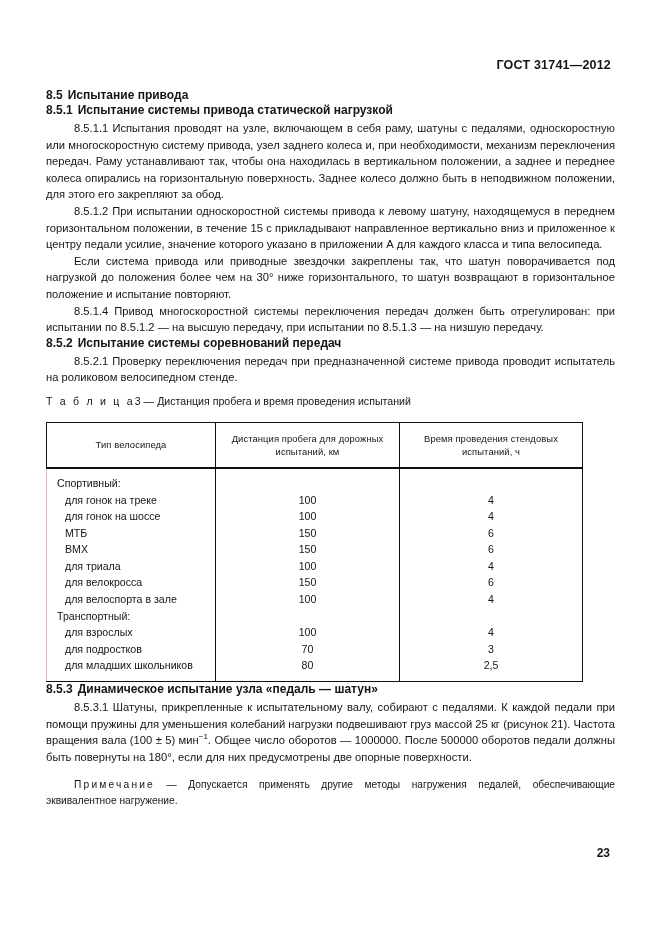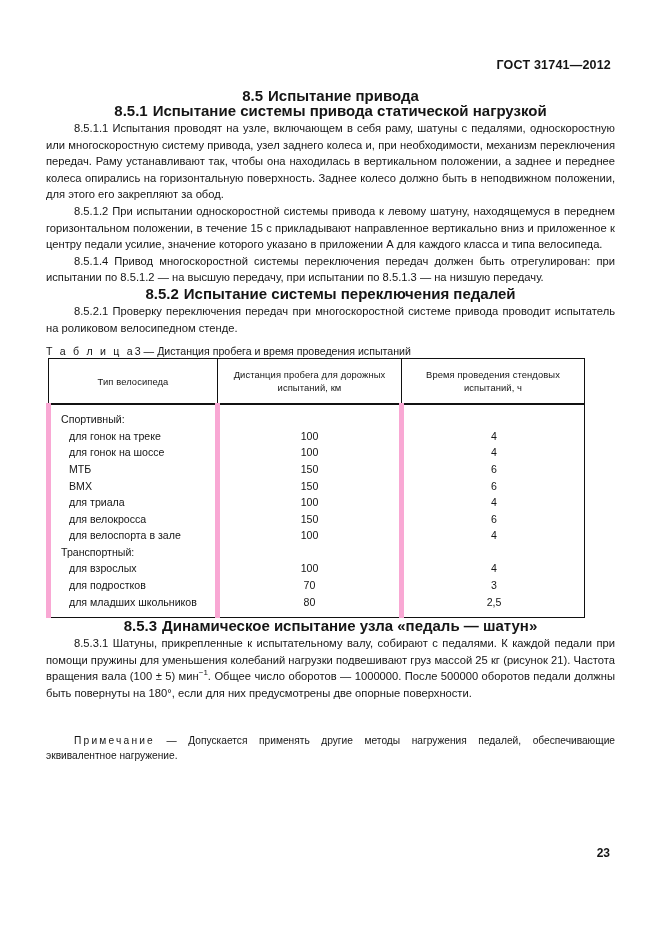--- a/index.html
+++ b/index.html
@@ -34,24 +34,23 @@
   
   .content {
     position: absolute;
     left: 46px;
     top: 88px;
     width: 569px;
   }
   h3.clause {
     margin: 0 0 0 0;
     padding: 0;
-    font-size: 15px;
+    font-size: 12px;
     font-weight: bold;
     line-height: 15px;
-    text-align: center;
   }
   h3.clause .num {
     margin-right: 5px;
   }
   .h-5 { margin-top: 0px; }
   .h-511 { margin-top: 13px; }
   .h-52 { margin-top: 14px; }
   .h-53 { margin-top: 15px; }
 
   p.body {
@@ -77,39 +76,39 @@
   .table-caption {
     margin-top: 8px;
     font-size: 10.6px;
     line-height: 14px;
     white-space: nowrap;
   }
   .table-caption .tword {
     letter-spacing: 2.2px;
   }
   table.data {
-    margin-top: 0;
+    margin-top: 14px;
     border-collapse: collapse;
     width: 536px;
     table-layout: fixed;
     font-size: 10.4px;
   }
   table.data th {
     border: 1px solid #111;
     border-bottom: 2px solid #111;
     font-weight: normal;
     font-size: 9.4px;
     line-height: 13px;
     padding: 9px 6px 9px 6px;
     text-align: center;
     vertical-align: middle;
     letter-spacing: 0.1px;
   }
   table.data td {
-    border-left: 5px solid #f9a8d4;
+    border-left: 1px solid #f9a8d4;
     border-right: 1px solid #111;
     padding: 0;
     vertical-align: top;
   }
   .cell-list {
     list-style: none;
     margin: 0;
     padding: 6px 0 7px 0;
   }
   .cell-list li {
@@ -128,21 +127,21 @@
     margin: 0;
     padding: 0;
     font-size: 10.2px;
     line-height: 15.4px;
     text-align: justify;
     text-indent: 28px;
   }
   p.note .nword {
     letter-spacing: 2.2px;
   }
-  .note-wrap { margin-top: 31px; }
+  .note-wrap { margin-top: 12px; }
 
   
   .folio {
     position: absolute;
     right: 46px;
     top: 846px;
     font-size: 12px;
     font-weight: bold;
   }
 </style>
@@ -160,29 +159,30 @@
     </h3>
 
     <h3 class="clause h-511">
       <span class="num">8.5.1</span><span>Испытание системы привода статической нагрузкой</span>
     </h3>
 
     <p class="body gap">8.5.1.1 Испытания проводят на узле, включающем в себя раму, шатуны с педалями, односкоростную или многоскоростную систему привода, узел заднего колеса и, при необходимости, механизм переключения передач. Раму устанавливают так, чтобы она находилась в вертикальном положении, а заднее и переднее колеса опирались на горизонтальную поверхность. Заднее колесо должно быть в неподвижном положении, для этого его закрепляют за обод.</p>
 
     <p class="body gap">8.5.1.2 При испытании односкоростной системы привода к левому шатуну, находящемуся в переднем горизонтальном положении, в течение 15 с прикладывают направленное вертикально вниз и приложенное к центру педали усилие, значение которого указано в приложении А для каждого класса и типа велосипеда.</p>
 
+    <p class="body gap">Если система привода или приводные звездочки закреплены так, что шатун поворачивается под нагрузкой до положения более чем на 30° ниже горизонтального, то шатун возвращают в горизонтальное положение и испытание повторяют.</p>
 
 
     <p class="body">8.5.1.4 Привод многоскоростной системы переключения передач должен быть отрегулирован: при испытании по 8.5.1.2 — на высшую передачу, при испытании по 8.5.1.3 — на низшую передачу.</p>
 
     <h3 class="clause h-52">
-      <span class="num">8.5.2</span><span>Испытание системы переключения педалей</span>
-    </h3>
-
-    <p class="body gap">8.5.2.1 Проверку переключения передач при многоскоростной системе привода проводит испытатель на роликовом велосипедном стенде.</p>
+      <span class="num">8.5.2</span><span>Испытание системы соревнований передач</span>
+    </h3>
+
+    <p class="body gap">8.5.2.1 Проверку переключения передач при предназначенной системе привода проводит испытатель на роликовом велосипедном стенде.</p>
 
 
     <div class="table-caption">
       <span class="tword">Т а б л и ц а</span><span>3</span><span> — </span><span>Дистанция пробега и время проведения испытаний</span>
     </div>
 
     <table class="data">
       <colgroup>
         <col style="width:169px">
         <col style="width:184px">

